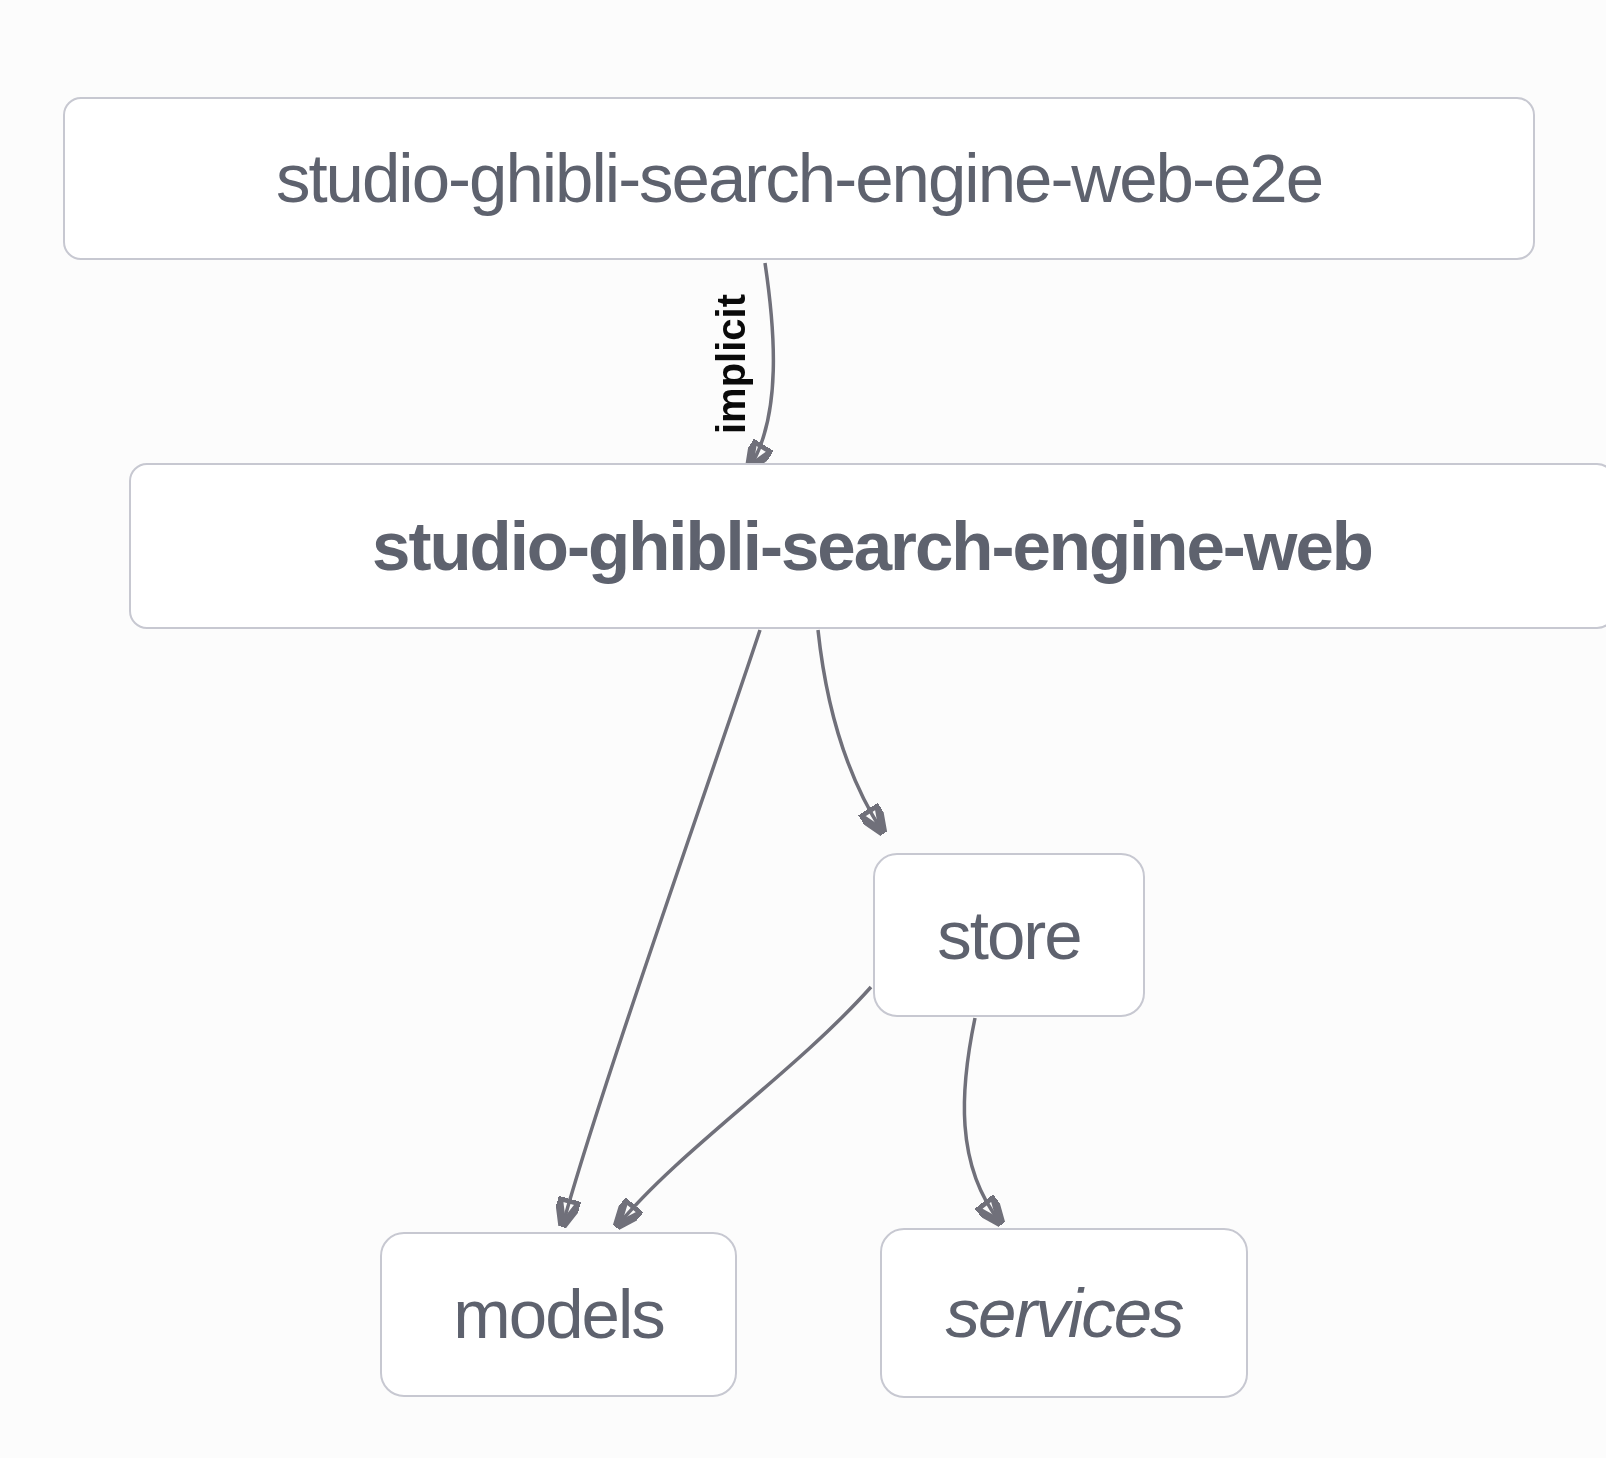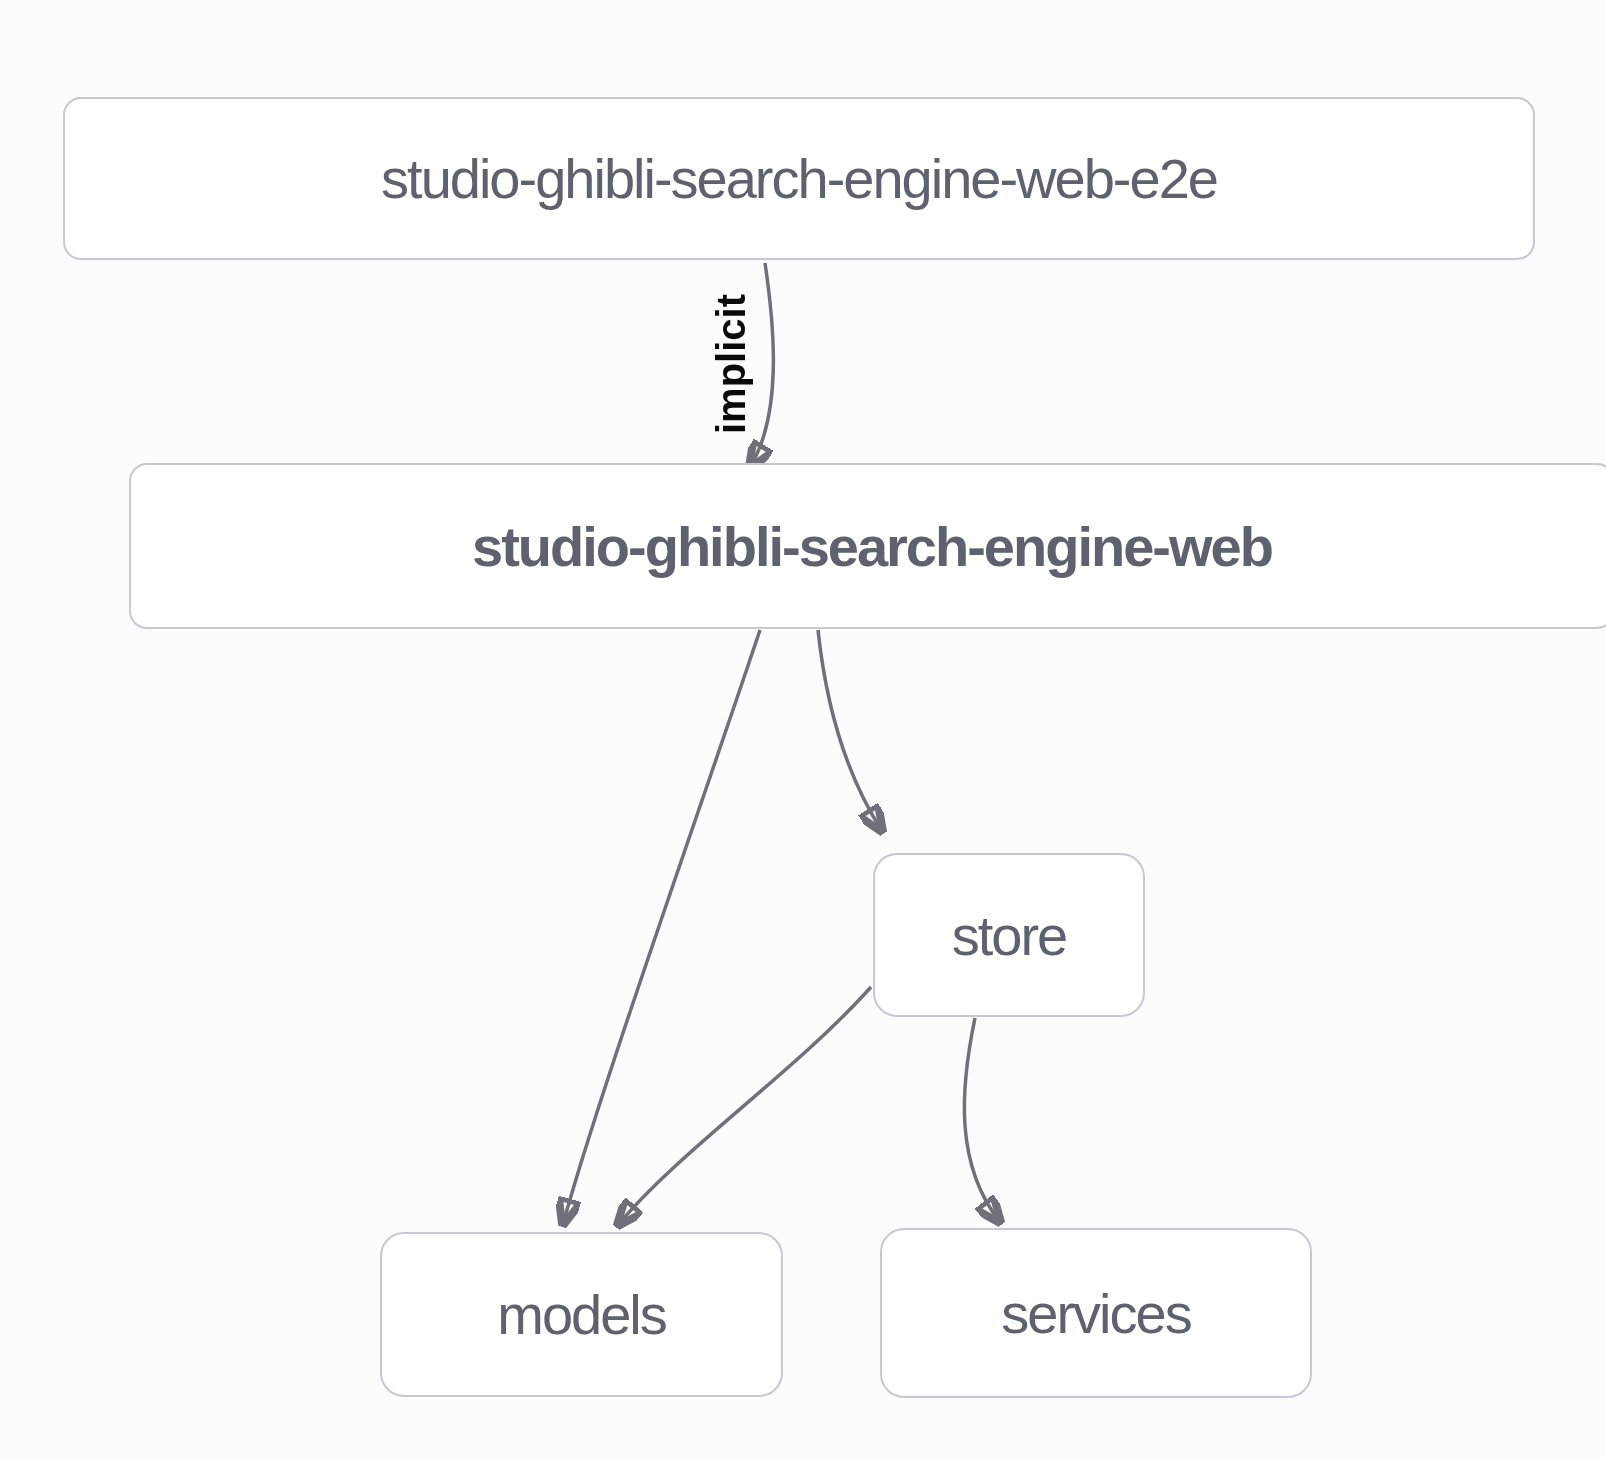--- a/index.html
+++ b/index.html
@@ -28,32 +28,32 @@
     stroke-width: 3.5;
   }
   .node {
     position: absolute;
     background: #ffffff;
     border: 2px solid #c7c8d1;
     display: flex;
     align-items: center;
     justify-content: center;
     color: #5e626e;
-    font-size: 56px;
+    font-size: 69px;
     letter-spacing: -2px;
     white-space: nowrap;
     box-sizing: border-box;
   }
   .node.big { border-radius: 18px; }
   .node.small { border-radius: 24px; }
   .node-e2e      { left: 63px;  top: 97px;   width: 1472px; height: 163px; }
   .node-web      { left: 129px; top: 463px;  width: 1486px; height: 166px; font-weight: bold; }
   .node-store    { left: 873px; top: 853px;  width: 272px;  height: 164px; }
-  .node-models   { left: 380px; top: 1232px; width: 403px;  height: 165px; }
-  .node-services { left: 880px; top: 1228px; width: 432px;  height: 170px; }
+  .node-models   { left: 380px; top: 1232px; width: 357px;  height: 165px; }
+  .node-services { left: 880px; top: 1228px; width: 368px;  height: 170px; font-style: italic; }
   .edge-label {
     position: absolute;
     left: 621px;
     top: 334px;
     width: 220px;
     height: 60px;
     line-height: 60px;
     text-align: center;
     transform: rotate(-90deg);
     font-size: 40px;

